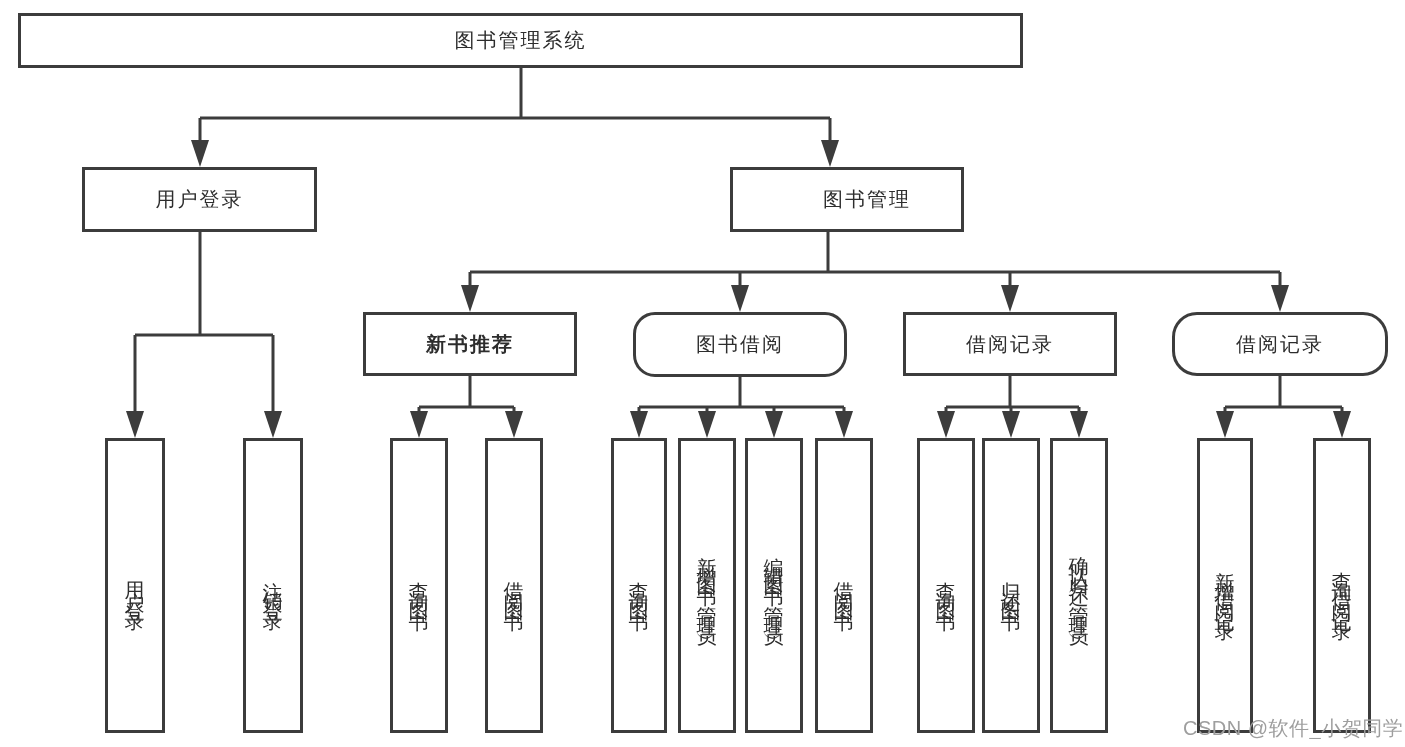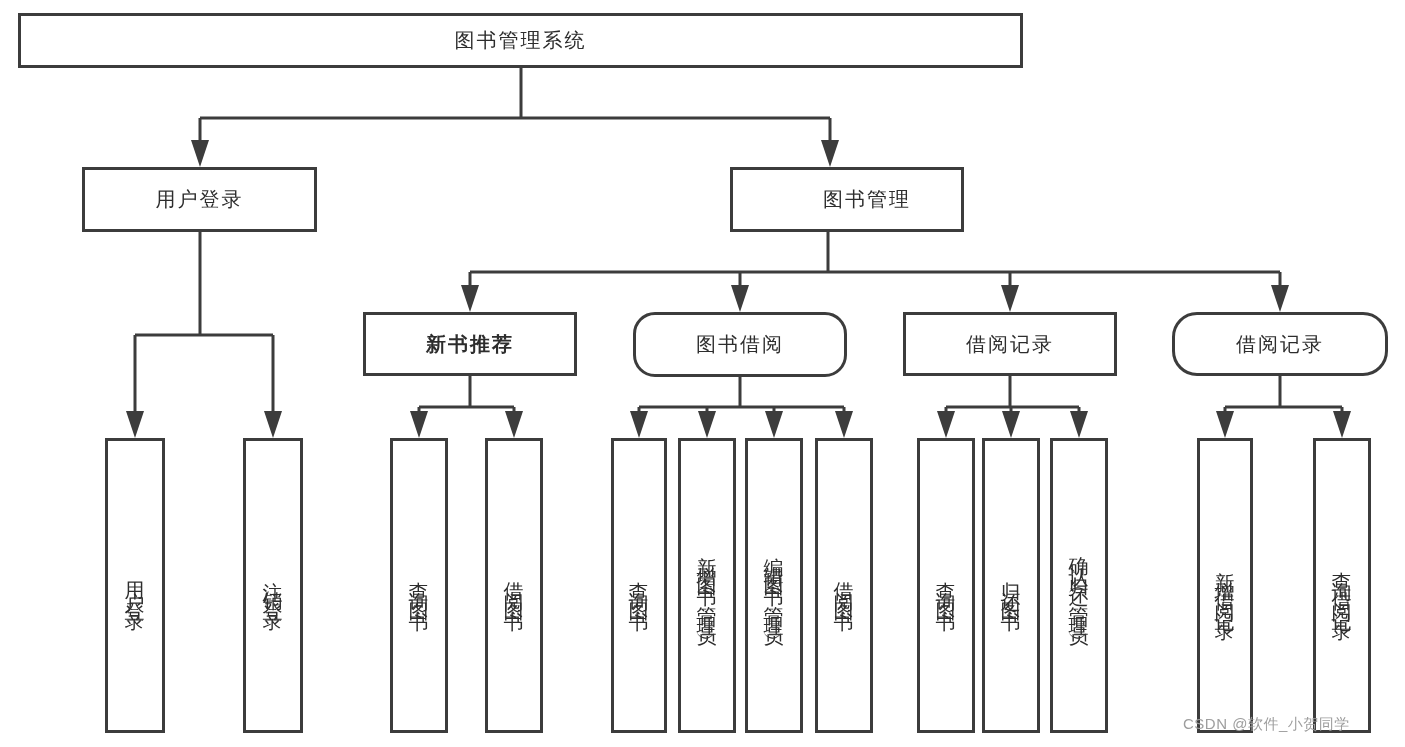--- a/index.html
+++ b/index.html
@@ -41,21 +41,21 @@
   .node.v {
     writing-mode: vertical-rl;
     text-orientation: mixed;
     letter-spacing: 10px;
     line-height: 1;
   }
   .watermark {
     position: absolute;
     left: 1183px;
     top: 715px;
-    font-size: 15px;
+    font-size: 20px;
     color: var(--watermark);
     letter-spacing: 0.5px;
     white-space: nowrap;
   }
 </style>
 </head>
 <body>
 
 <div class="canvas">
 

